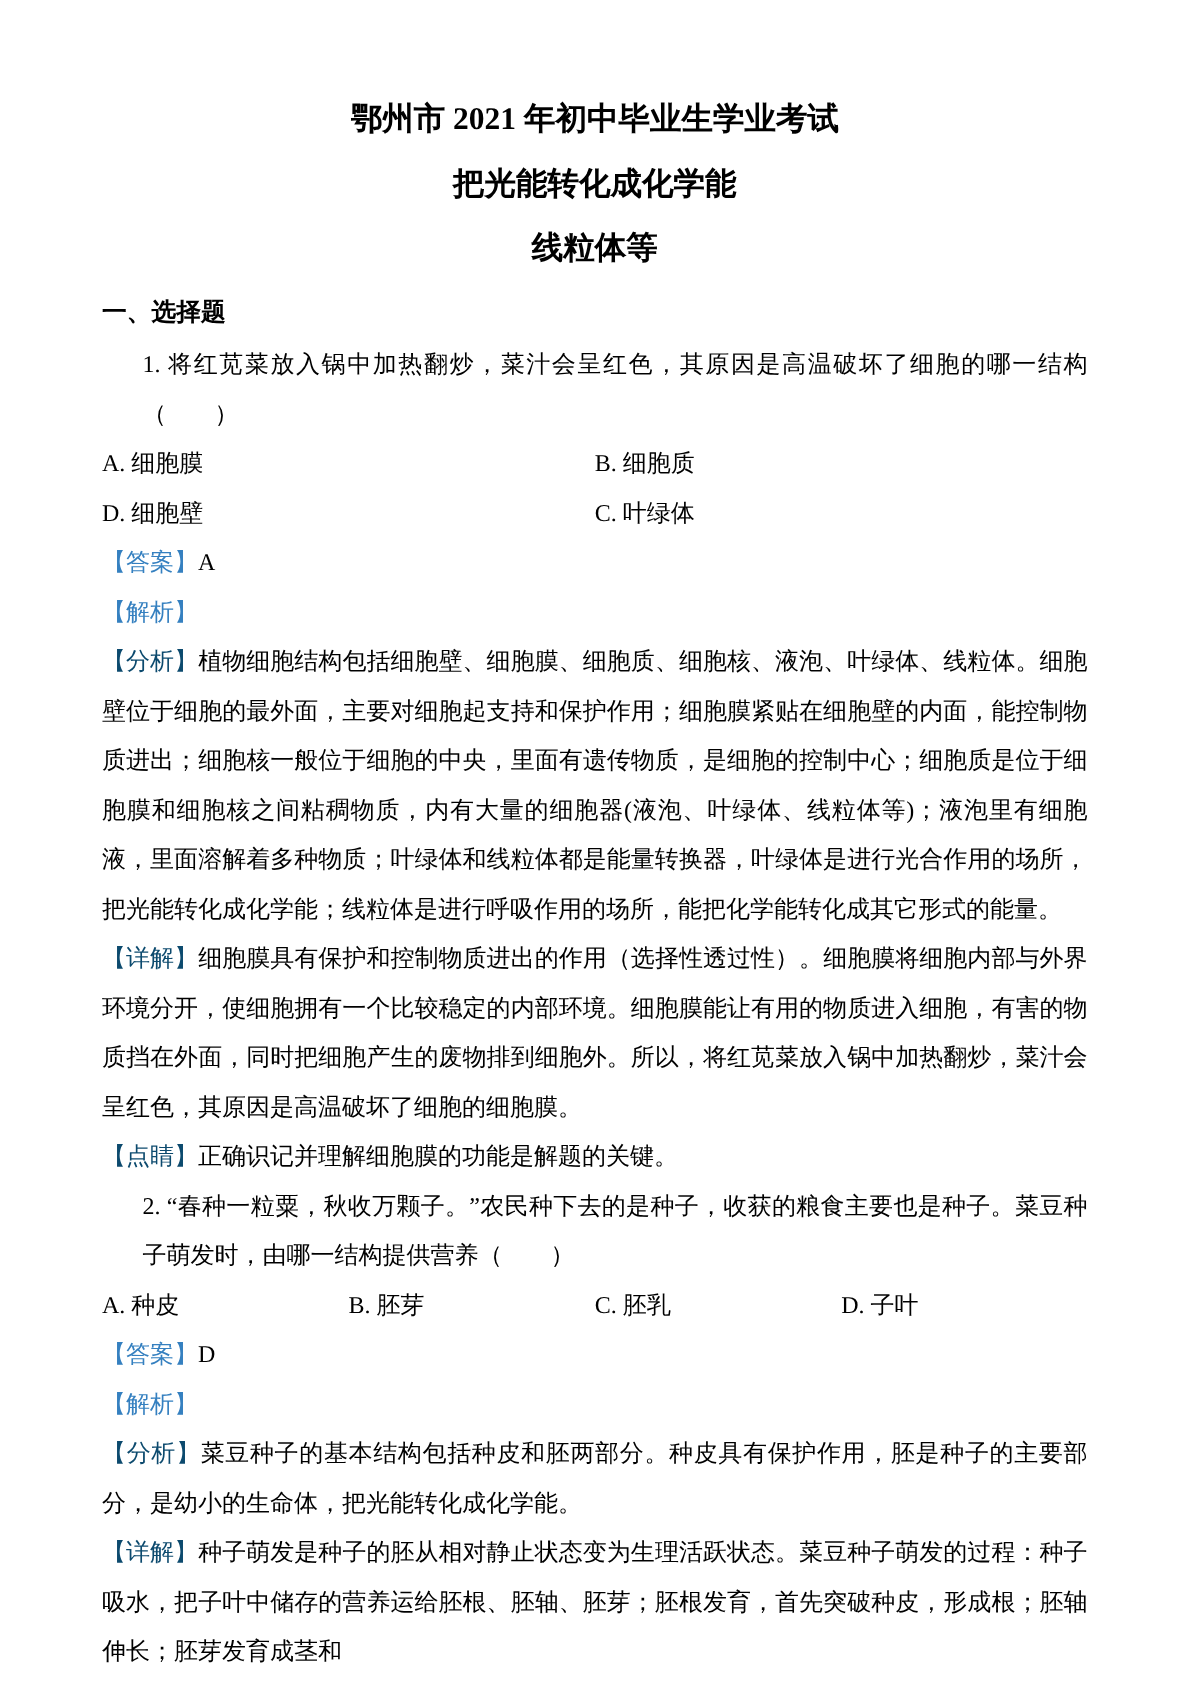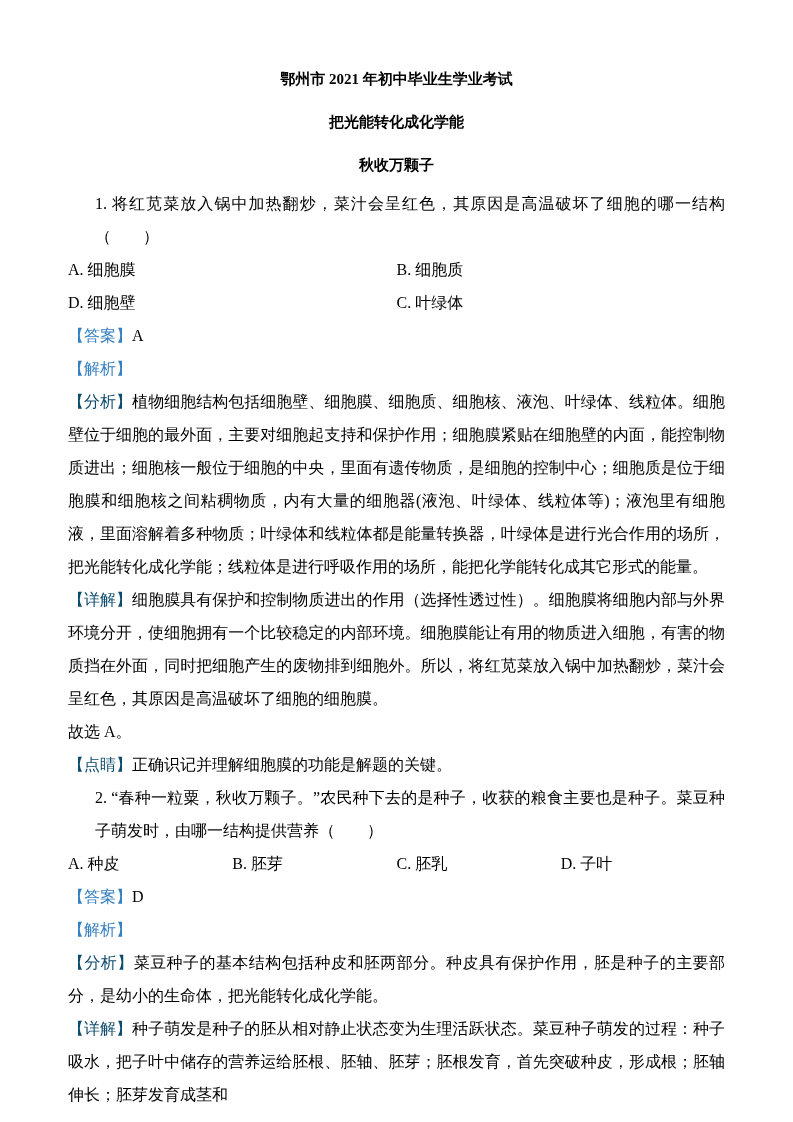--- a/index.html
+++ b/index.html
@@ -17,21 +17,21 @@
     background: #ffffff;
     color: #000000;
     font-family: "Liberation Serif", "DejaVu Serif", serif;
     font-size: 16px;
   }
   .titles {
     text-align: center;
     font-weight: bold;
   }
   .title-line {
-    font-size: 15px;
+    font-size: 21px;
     line-height: 43px;
     white-space: nowrap;
   }
   .section-heading {
     font-weight: bold;
     font-size: 16.5px;
     line-height: 38px;
     margin-top: 2px;
   }
   .line, .para {
@@ -64,43 +64,43 @@
   .tag { color: #0c4a6e; }
 </style>
 </head>
 <body>
 
 <div class="page">
 
   <div class="titles">
     <div class="title-line">鄂州市 2021 年初中毕业生学业考试</div>
     <div class="title-line">把光能转化成化学能</div>
-    <div class="title-line">秋收万颗子</div>
+    <div class="title-line">线粒体等</div>
   </div>
 
+  <div class="section-heading">一、选择题</div>
 
   <div class="question">
     <p class="line stem">1. 将红苋菜放入锅中加热翻炒，菜汁会呈红色，其原因是高温破坏了细胞的哪一结构（　　）</p>
 
     <div class="options two-col">
       <span class="opt">A. 细胞膜</span>
       <span class="opt">B. 细胞质</span>
       <span class="opt">D. 细胞壁</span>
       <span class="opt">C. 叶绿体</span>
     </div>
 
     <p class="line"><span class="blue">【答案】</span><span>A</span></p>
 
     <p class="line"><span class="blue">【解析】</span></p>
 
     <p class="para"><span class="tag">【分析】</span><span>植物细胞结构包括细胞壁、细胞膜、细胞质、细胞核、液泡、叶绿体、线粒体。细胞壁位于细胞的最外面，主要对细胞起支持和保护作用；细胞膜紧贴在细胞壁的内面，能控制物质进出；细胞核一般位于细胞的中央，里面有遗传物质，是细胞的控制中心；细胞质是位于细胞膜和细胞核之间粘稠物质，内有大量的细胞器(液泡、叶绿体、线粒体等)；液泡里有细胞液，里面溶解着多种物质；叶绿体和线粒体都是能量转换器，叶绿体是进行光合作用的场所，把光能转化成化学能；线粒体是进行呼吸作用的场所，能把化学能转化成其它形式的能量。</span></p>
 
     <p class="para"><span class="tag">【详解】</span><span>细胞膜具有保护和控制物质进出的作用（选择性透过性）。细胞膜将细胞内部与外界环境分开，使细胞拥有一个比较稳定的内部环境。细胞膜能让有用的物质进入细胞，有害的物质挡在外面，同时把细胞产生的废物排到细胞外。所以，将红苋菜放入锅中加热翻炒，菜汁会呈红色，其原因是高温破坏了细胞的细胞膜。</span></p>
 
-    <p class="para"><span class="tag"></span><span>故选 A。</span></p>
 
     <p class="para"><span class="tag">【点睛】</span><span>正确识记并理解细胞膜的功能是解题的关键。</span></p>
   </div>
 
   <div class="question">
     <p class="para stem">2. “春种一粒粟，秋收万颗子。”农民种下去的是种子，收获的粮食主要也是种子。菜豆种子萌发时，由哪一结构提供营养（　　）</p>
 
     <div class="options four-col">
       <span class="opt">A. 种皮</span>
       <span class="opt">B. 胚芽</span>

